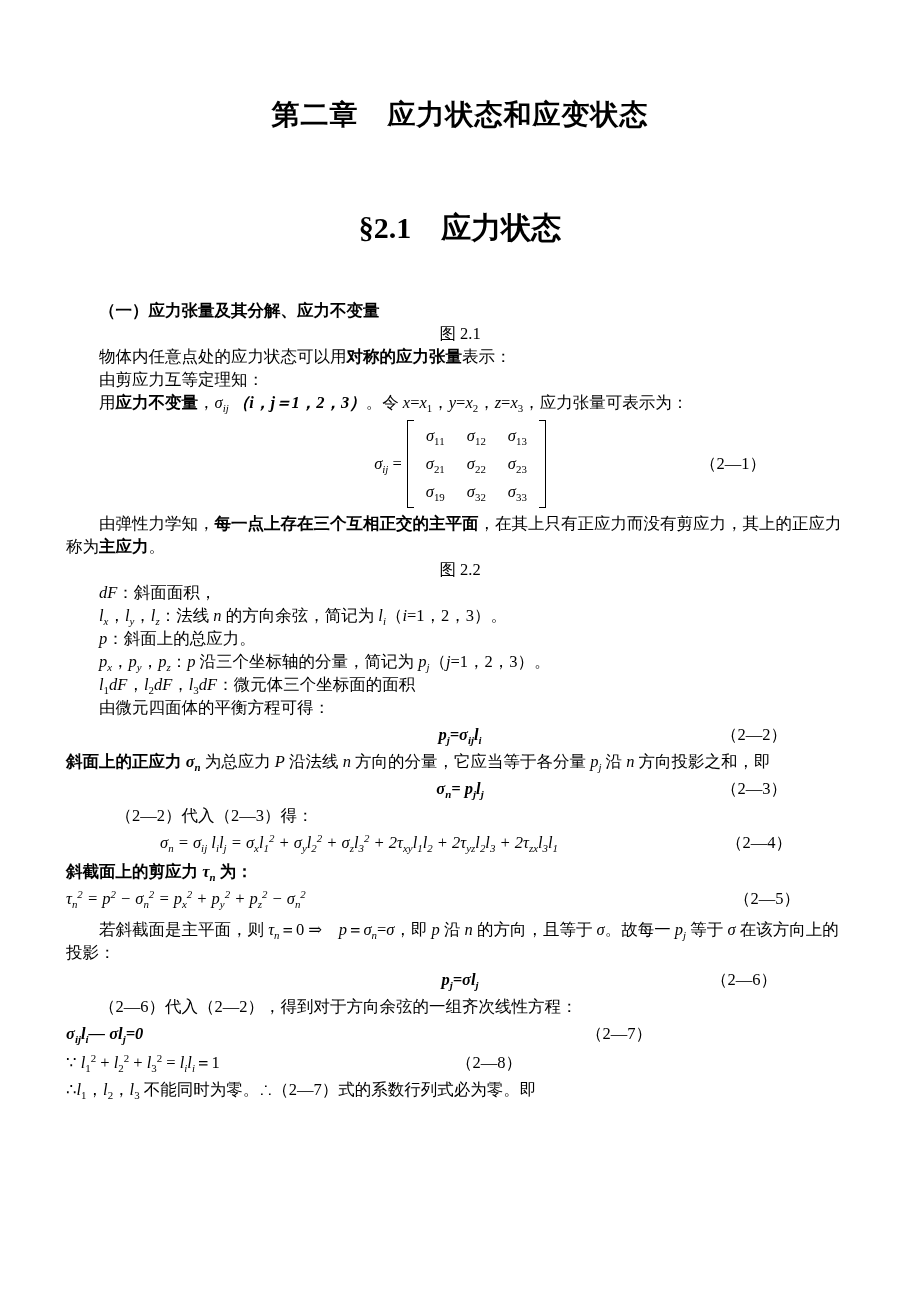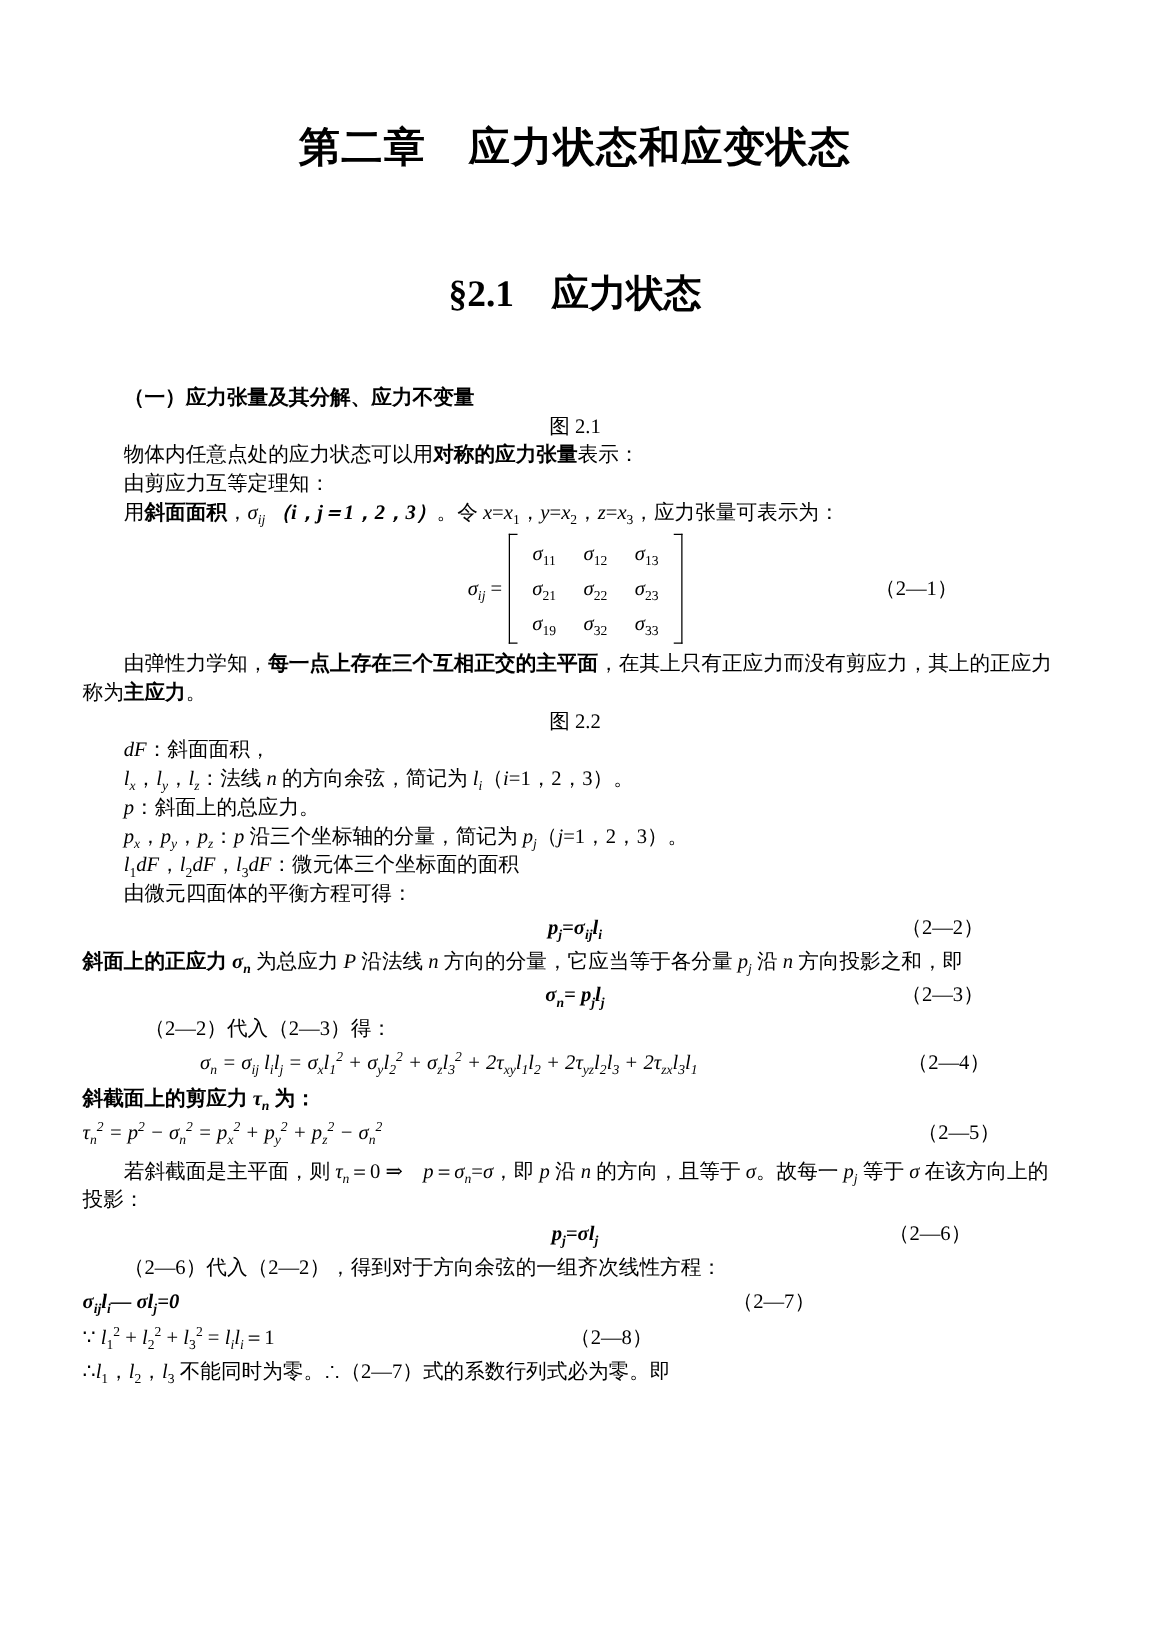--- a/index.html
+++ b/index.html
@@ -7,21 +7,21 @@
   body {
     width: 920px; height: 1302px;
     background: #ffffff; color: #000000;
     font-family: "Liberation Serif", "DejaVu Serif", serif;
     font-size: 16.5px;
     overflow: hidden;
   }
   .page { padding: 96px 66px 0 66px; position: relative; }
 
   .title {
-    font-size: 33px; font-weight: bold; text-align: center;
+    font-size: 28px; font-weight: bold; text-align: center;
     margin: 0; letter-spacing: 1px;
   }
   .section {
     font-size: 30px; font-weight: bold; text-align: center;
     margin: 74px 0 0 0;
   }
   p { margin: 0; line-height: 23px; }
   .subsection { margin-top: 50px; font-weight: bold; text-indent: 2em; }
   .center { text-align: center; }
   .indent { text-indent: 2em; }
@@ -66,21 +66,21 @@
   <h1 class="title">第二章　应力状态和应变状态</h1>
 
   <h2 class="section">§2.1　应力状态</h2>
 
   <p class="subsection">（一）应力张量及其分解、应力不变量</p>
 
   <p class="center">图 2.1</p>
 
   <p class="indent">物体内任意点处的应力状态可以用<b>对称的应力张量</b>表示：</p>
   <p class="indent">由剪应力互等定理知：</p>
-  <p class="indent">用<b>斜面面积</b>，<i>σ<sub>ij</sub></i> <b><i>（i，j＝1，2，3）</i></b>。令 <i>x</i>=<i>x</i><sub>1</sub>，<i>y</i>=<i>x</i><sub>2</sub>，<i>z</i>=<i>x</i><sub>3</sub>，应力张量可表示为：</p>
+  <p class="indent">用<b>应力不变量</b>，<i>σ<sub>ij</sub></i> <b><i>（i，j＝1，2，3）</i></b>。令 <i>x</i>=<i>x</i><sub>1</sub>，<i>y</i>=<i>x</i><sub>2</sub>，<i>z</i>=<i>x</i><sub>3</sub>，应力张量可表示为：</p>
 
   <div class="matrix-block">
     <div class="matrix-wrap">
       <span><i>σ<sub>ij</sub></i> =</span>
       <span class="matrix-group">
         <span class="bracket bracket-left"></span>
         <table class="matrix">
           <tbody>
               <tr>
             <td><i>σ</i><sub>11</sub></td>

